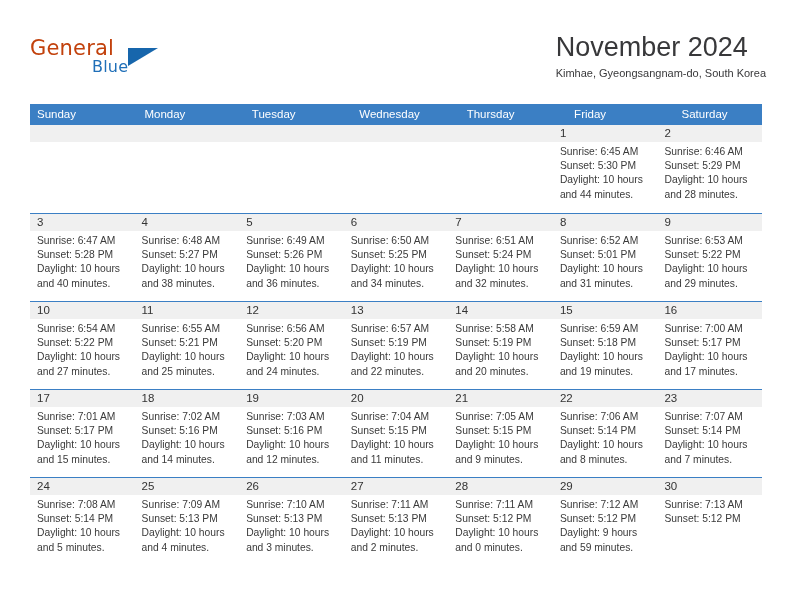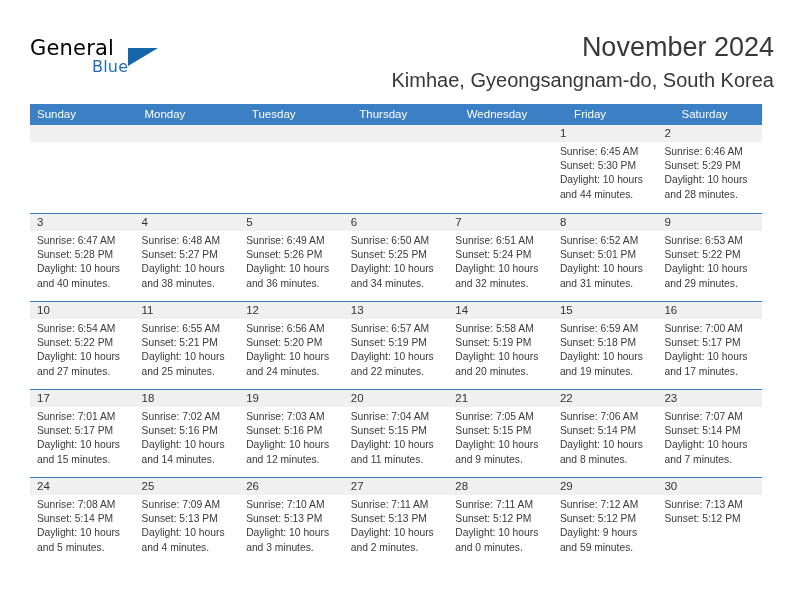--- a/index.html
+++ b/index.html
@@ -34,21 +34,21 @@
     left: 30px;
     top: 36px;
     width: 200px;
     height: 50px;
   }
   .logo-general {
     position: absolute;
     left: 0;
     top: 0;
     font-size: 21px;
-    color: #000000;
+    color: #c2410c;
     letter-spacing: .2px;
     font-family: "DejaVu Sans", sans-serif;
   }
   .logo-blue {
     position: absolute;
     left: 62px;
     top: 21px;
     font-size: 16px;
     color: #1f6fb8;
     letter-spacing: .2px;
@@ -59,34 +59,34 @@
     left: 98px;
     top: 12px;
     width: 0;
     height: 0;
     border-left: 30px solid #1766ac;
     border-bottom: 18px solid transparent;
   }
 
   .title-block {
     position: absolute;
-    right: 18px;
+    right: 26px;
     top: 30px;
-    text-align: right;
+    text-align: left;
   }
   .cal-title {
     font-size: 27px;
     color: #38383a;
     font-weight: 400;
     line-height: 34px;
     white-space: nowrap;
   }
   .cal-sub {
-    margin-top: 7px;
-    font-size: 20px;
+    margin-top: 0;
+    font-size: 11px;
     color: #38383a;
     font-weight: 400;
     line-height: 18px;
     white-space: nowrap;
   }
 
   
   .calendar {
     position: absolute;
     left: 30px;
@@ -171,22 +171,22 @@
       <div class="cal-sub">Kimhae, Gyeongsangnam-do, South Korea</div>
     </div>
 
   </div>
 
   <div class="calendar">
     <div class="cal-head">
       <div class="hcell">Sunday</div>
       <div class="hcell">Monday</div>
       <div class="hcell">Tuesday</div>
+      <div class="hcell">Wednesday</div>
       <div class="hcell">Thursday</div>
-      <div class="hcell">Wednesday</div>
       <div class="hcell">Friday</div>
       <div class="hcell">Saturday</div>
     </div>
 
     <div id="weeks-container">
         <div class="week first">
           <div class="daycell blank">
             <span class="datenum"></span>
           </div>
           <div class="daycell blank">

